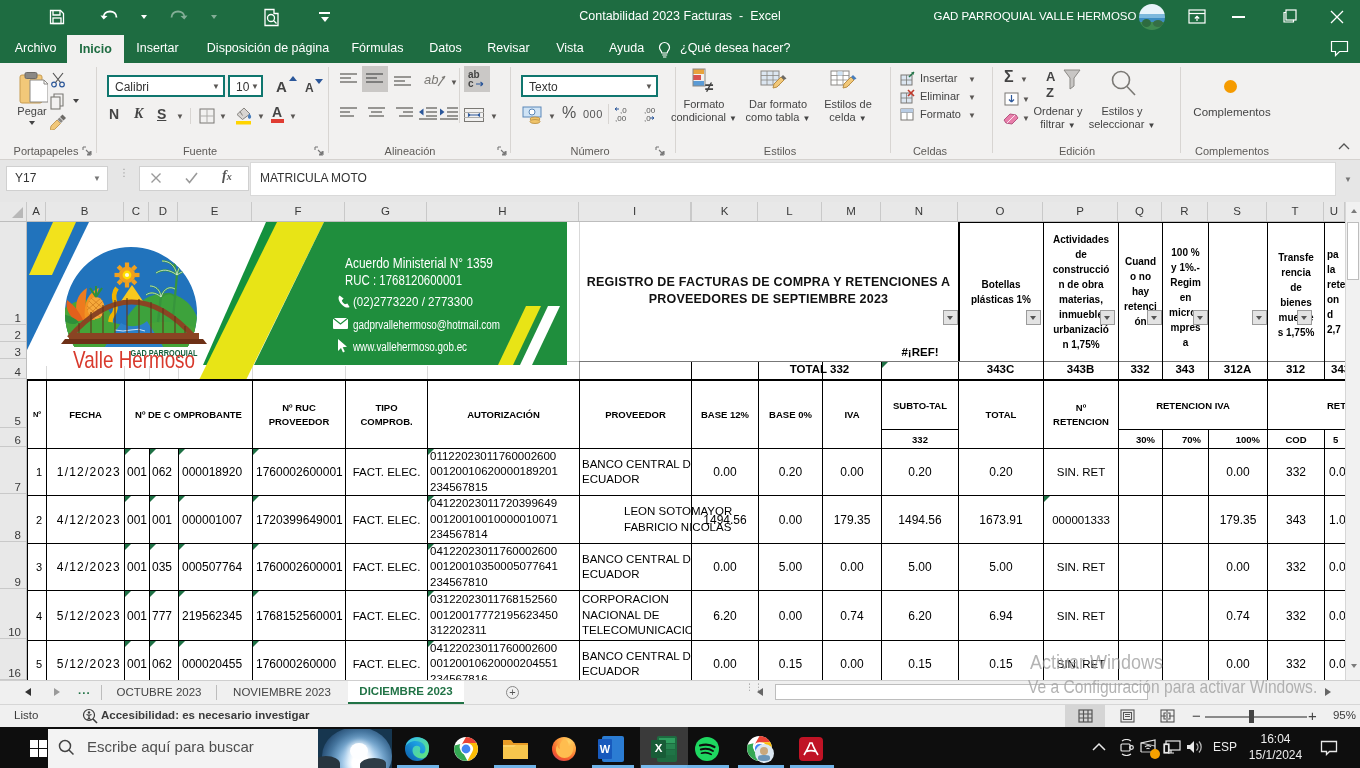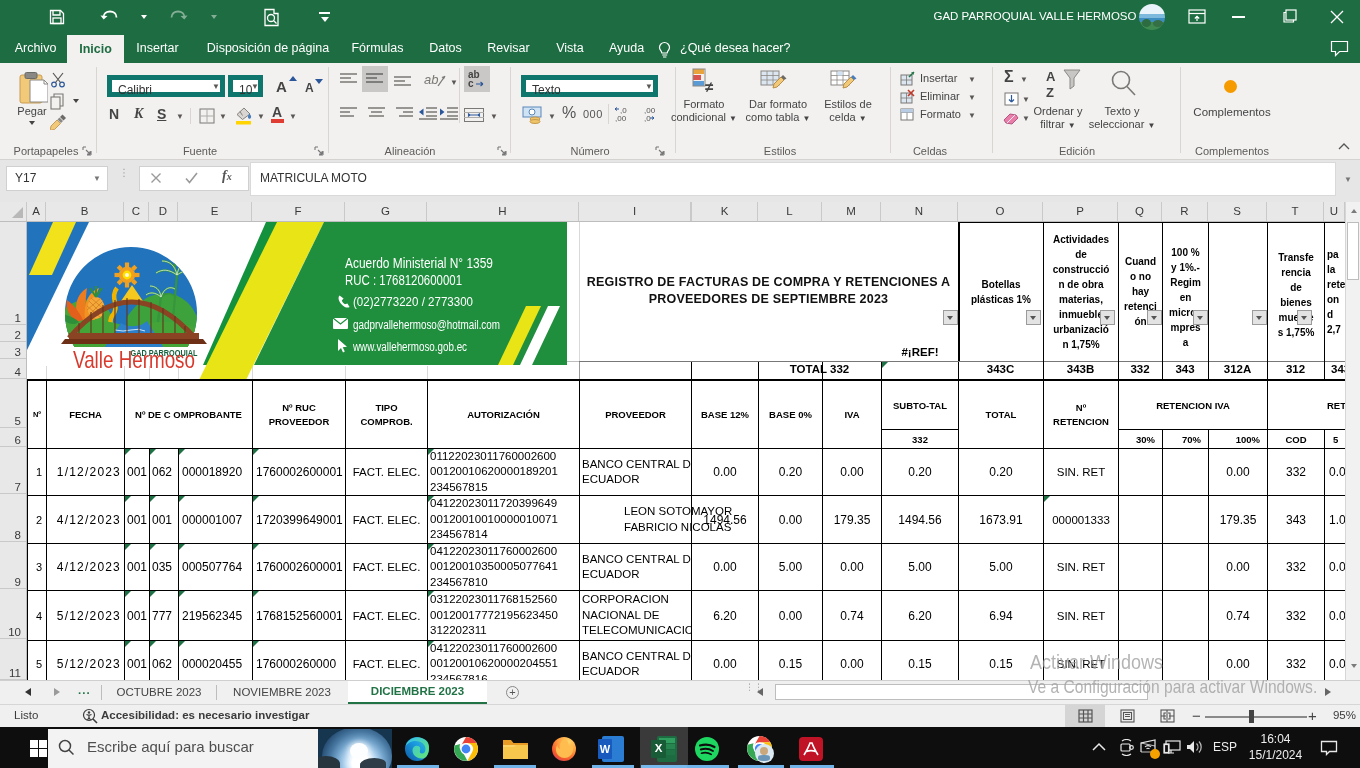--- a/index.html
+++ b/index.html
@@ -10,21 +10,21 @@
 
 #titlebar{position:absolute;left:0;top:0;width:1360px;height:34px;background:#1e6c41;color:#fff;}
 #tabrow{position:absolute;left:0;top:34px;width:1360px;height:29px;background:#1e6c41;color:#fff;}
 .tab{position:absolute;top:0;height:29px;line-height:29px;font-size:12.5px;color:#fff;text-align:center;}
 #inicio-tab{position:absolute;left:67px;top:1px;width:57px;height:28px;background:#f2f1f0;color:#1e6c41;font-weight:bold;text-align:center;line-height:28px;font-size:12.5px;}
 
 #ribbon{position:absolute;left:0;top:63px;width:1360px;height:97px;background:#f2f1f0;border-bottom:1px solid #d5d2cf;font-size:11px;color:#444;}
 .gsep{position:absolute;top:4px;height:86px;width:1px;background:#d8d5d2;}
 .glabel{position:absolute;top:82px;font-size:11px;color:#5d5a57;text-align:center;}
 .launcher{position:absolute;top:83px;width:10px;height:10px;}
-.combo{position:absolute;background:#fff;border:5px solid #0f766e;font-size:12px;color:#333;}
+.combo{position:absolute;background:#fff;border:2px solid #0f766e;font-size:12px;color:#333;}
 .carr{position:absolute;color:#5a5754;font-size:8px;}
 
 #fbar{position:absolute;left:0;top:160px;width:1360px;height:42px;background:#e6e6e6;}
 
 #colhdr{position:absolute;left:0;top:202px;width:1360px;height:20px;background:#e8e8e8;border-bottom:1px solid #bdbdbd;}
 .ch{position:absolute;top:0;height:19px;line-height:19px;text-align:center;font-size:11.5px;color:#3a3a3a;border-right:1px solid #c9c9c9;}
 #rowhdr{position:absolute;left:0;top:222px;width:27px;height:458px;background:#e8e8e8;border-right:1px solid #bdbdbd;}
 .rh{position:absolute;left:0;width:26px;text-align:right;padding-right:5px;font-size:11.5px;color:#3a3a3a;border-bottom:1px solid #c9c9c9;display:flex;align-items:flex-end;justify-content:flex-end;}
 
 #grid{position:absolute;left:27px;top:222px;width:1318px;height:458px;background:#fff;overflow:hidden;}
@@ -59,20 +59,21 @@
     </svg>
     <div class="abs" style="left:211px;top:15px;width:0;height:0;border-left:3px solid transparent;border-right:3px solid transparent;border-top:4px solid #fff;opacity:.45"></div>
     <svg class="abs" style="left:261px;top:7px" width="21" height="21" viewBox="0 0 21 21" fill="none" stroke="#fff" stroke-width="1.3">
       <path d="M4 2.5h9v4h4v12H4z"></path>
         <circle cx="10" cy="11" r="3.5"></circle>
         <path d="M12.5 13.5l3 3"></path>
     </svg>
     <div class="abs" style="left:319px;top:12px;width:11px;height:2px;background:#fff"></div>
     <div class="abs" style="left:321px;top:17px;width:0;height:0;border-left:4px solid transparent;border-right:4px solid transparent;border-top:5px solid #fff"></div>
 
+    <div class="abs" style="left:480px;top:0;width:400px;height:34px;line-height:32px;text-align:center;font-size:12.5px;color:#fff">Contabilidad 2023 Facturas&nbsp; -&nbsp; Excel</div>
 
     <div class="abs" style="left:930px;top:0;width:210px;height:34px;line-height:32px;text-align:center;font-size:11.5px;color:#fff">GAD PARROQUIAL VALLE HERMOSO</div>
     <div class="abs" style="left:1139px;top:4px;width:26px;height:26px;border-radius:50%;background:linear-gradient(180deg,#e8f4fa 0 38%,#7db9dd 38% 55%,#3f8ec2 55% 68%,#3f8a50 68% 100%);overflow:hidden">
       <div class="abs" style="left:3px;top:15px;width:9px;height:8px;background:#2d6b40;border-radius:50%"></div>
       <div class="abs" style="left:14px;top:16px;width:10px;height:7px;background:#356f45;border-radius:50%"></div>
     </div>
     <svg class="abs" style="left:1188px;top:9px" width="18" height="16" viewBox="0 0 18 16" fill="none" stroke="#fff" stroke-width="1.2">
       <rect x="1" y="1" width="16" height="13"></rect>
         <path d="M1 4.5h16"></path>
         <path d="M9 12V7.5"></path>
@@ -325,21 +326,21 @@
       <text x="0" y="13" font-size="13" font-weight="bold" fill="#444">A</text>
         <text x="0" y="29" font-size="13" font-weight="bold" fill="#444">Z</text>
       <path d="M18 2h16l-6 8v8l-4 3v-11z" fill="#c8c6c4" stroke="#8a8884"></path>
     </svg>
     <div class="abs" style="left:1018px;top:42px;width:80px;text-align:center;font-size:11px;color:#444">Ordenar y</div>
     <div class="abs" style="left:1018px;top:55px;width:80px;text-align:center;font-size:11px;color:#444">filtrar <span style="font-size:8px">▼</span></div>
     <svg class="abs" style="left:1108px;top:5px" width="30" height="30" viewBox="0 0 30 30" fill="none" stroke="#7a7874" stroke-width="1.6">
       <circle cx="13" cy="12" r="8.5"></circle>
         <path d="M19 18.5L27 27"></path>
     </svg>
-    <div class="abs" style="left:1082px;top:42px;width:80px;text-align:center;font-size:11px;color:#444">Texto y</div>
+    <div class="abs" style="left:1082px;top:42px;width:80px;text-align:center;font-size:11px;color:#444">Estilos y</div>
     <div class="abs" style="left:1082px;top:55px;width:80px;text-align:center;font-size:11px;color:#444">seleccionar <span style="font-size:8px">▼</span></div>
     <div class="glabel" style="left:1047px;width:60px">Edición</div>
     <div class="gsep" style="left:1180px"></div>
 
     <div class="abs" style="left:1224px;top:17px;width:13px;height:13px;border-radius:50%;background:#f59b00"></div>
     <div class="abs" style="left:1190px;top:43px;width:84px;text-align:center;font-size:11.5px;color:#444">Complementos</div>
     <div class="glabel" style="left:1190px;width:84px">Complementos</div>
     <svg class="abs" style="left:1338px;top:79px" width="12" height="8" viewBox="0 0 12 8" fill="none" stroke="#555" stroke-width="1.3">
         <path d="M1 7l5-5 5 5"></path>
       </svg>
@@ -700,40 +701,40 @@
     <div class="rh" style="top:0;height:103px">1</div>
     <div class="rh" style="top:104px;height:16px">2</div>
     <div class="rh" style="top:121px;height:16px">3</div>
     <div class="rh" style="top:138px;height:19px">4</div>
     <div class="rh" style="top:158px;height:48px">5</div>
     <div class="rh" style="top:207px;height:18px">6</div>
     <div class="rh" style="top:226px;height:46px">7</div>
     <div class="rh" style="top:273px;height:47px">8</div>
     <div class="rh" style="top:321px;height:46px">9</div>
     <div class="rh" style="top:368px;height:49px">10</div>
-    <div class="rh" style="top:418px;height:40px">11</div>
+    <div class="rh" style="top:418px;height:40px">16</div>
   </div>
   <div id="vscroll" class="abs" style="left:1345px;top:202px;width:15px;height:478px;background:#f1f1f1;border-left:1px solid #d6d6d6">
     <div class="abs" style="left:1px;top:1px;width:13px;height:17px;background:#f1f1f1">
         <div class="abs" style="left:3.5px;top:6px;width:0;height:0;border-left:3.5px solid transparent;border-right:3.5px solid transparent;border-bottom:4.5px solid #7b7b7b"></div>
       </div>
     <div class="abs" style="left:1px;top:20px;width:12px;height:58px;background:#fff;border:1px solid #bdbdbd"></div>
     <div class="abs" style="left:1px;top:456px;width:13px;height:17px">
         <div class="abs" style="left:3.5px;top:6px;width:0;height:0;border-left:3.5px solid transparent;border-right:3.5px solid transparent;border-top:4.5px solid #7b7b7b"></div>
       </div>
   </div>
   <div id="tabsbar">
     <div class="abs" style="left:25px;top:7px;width:0;height:0;border-top:4.5px solid transparent;border-bottom:4.5px solid transparent;border-right:6px solid #333"></div>
     <div class="abs" style="left:54px;top:7px;width:0;height:0;border-top:4.5px solid transparent;border-bottom:4.5px solid transparent;border-left:6px solid #9a9a9a"></div>
     <div class="abs" style="left:78px;top:0;width:16px;height:22px;font-weight:bold;color:#217346;letter-spacing:1px;line-height:18px">...</div>
     <div class="abs" style="left:101px;top:4px;width:1px;height:15px;background:#bdbdbd"></div>
     <div class="abs" style="left:102px;top:0;width:114px;height:23px;text-align:center;line-height:23px;color:#444">OCTUBRE 2023</div>
     <div class="abs" style="left:216px;top:4px;width:1px;height:15px;background:#bdbdbd"></div>
     <div class="abs" style="left:217px;top:0;width:130px;height:23px;text-align:center;line-height:23px;color:#444">NOVIEMBRE 2023</div>
-    <div class="abs" style="left:348px;top:0;width:139px;height:23px;background:#fff;border-bottom:2.5px solid #217346;text-align:center;line-height:21px;color:#217346;font-weight:bold">DICIEMBRE 2023</div>
+    <div class="abs" style="left:348px;top:0;width:116px;height:23px;background:#fff;border-bottom:2.5px solid #217346;text-align:center;line-height:21px;color:#217346;font-weight:bold">DICIEMBRE 2023</div>
     <div class="abs" style="left:506px;top:5px;width:13px;height:13px;border:1px solid #888;border-radius:50%;color:#555;font-size:11px;line-height:11px;text-align:center">+</div>
 
     <div class="abs" style="left:745px;top:4px;width:3px;height:15px;color:#999;font-size:9px;line-height:5px">⋮⋮</div>
     <div class="abs" style="left:757px;top:7px;width:0;height:0;border-top:4.5px solid transparent;border-bottom:4.5px solid transparent;border-right:6px solid #666"></div>
     <div class="abs" style="left:775px;top:3px;width:373px;height:16px;background:#fff;border:1px solid #bdbdbd"></div>
     <div class="abs" style="left:1325px;top:7px;width:0;height:0;border-top:4.5px solid transparent;border-bottom:4.5px solid transparent;border-left:6px solid #666"></div>
     <div class="abs" style="left:1;top:676px"></div>
   </div>
   <div class="abs" style="left:1028px;top:676px;font-size:19px;color:#a5a5a5;opacity:.85;z-index:5;white-space:nowrap;transform:scaleX(.82);transform-origin:0 0">Ve a Configuración para activar Windows.</div>
   <div id="statusbar">

